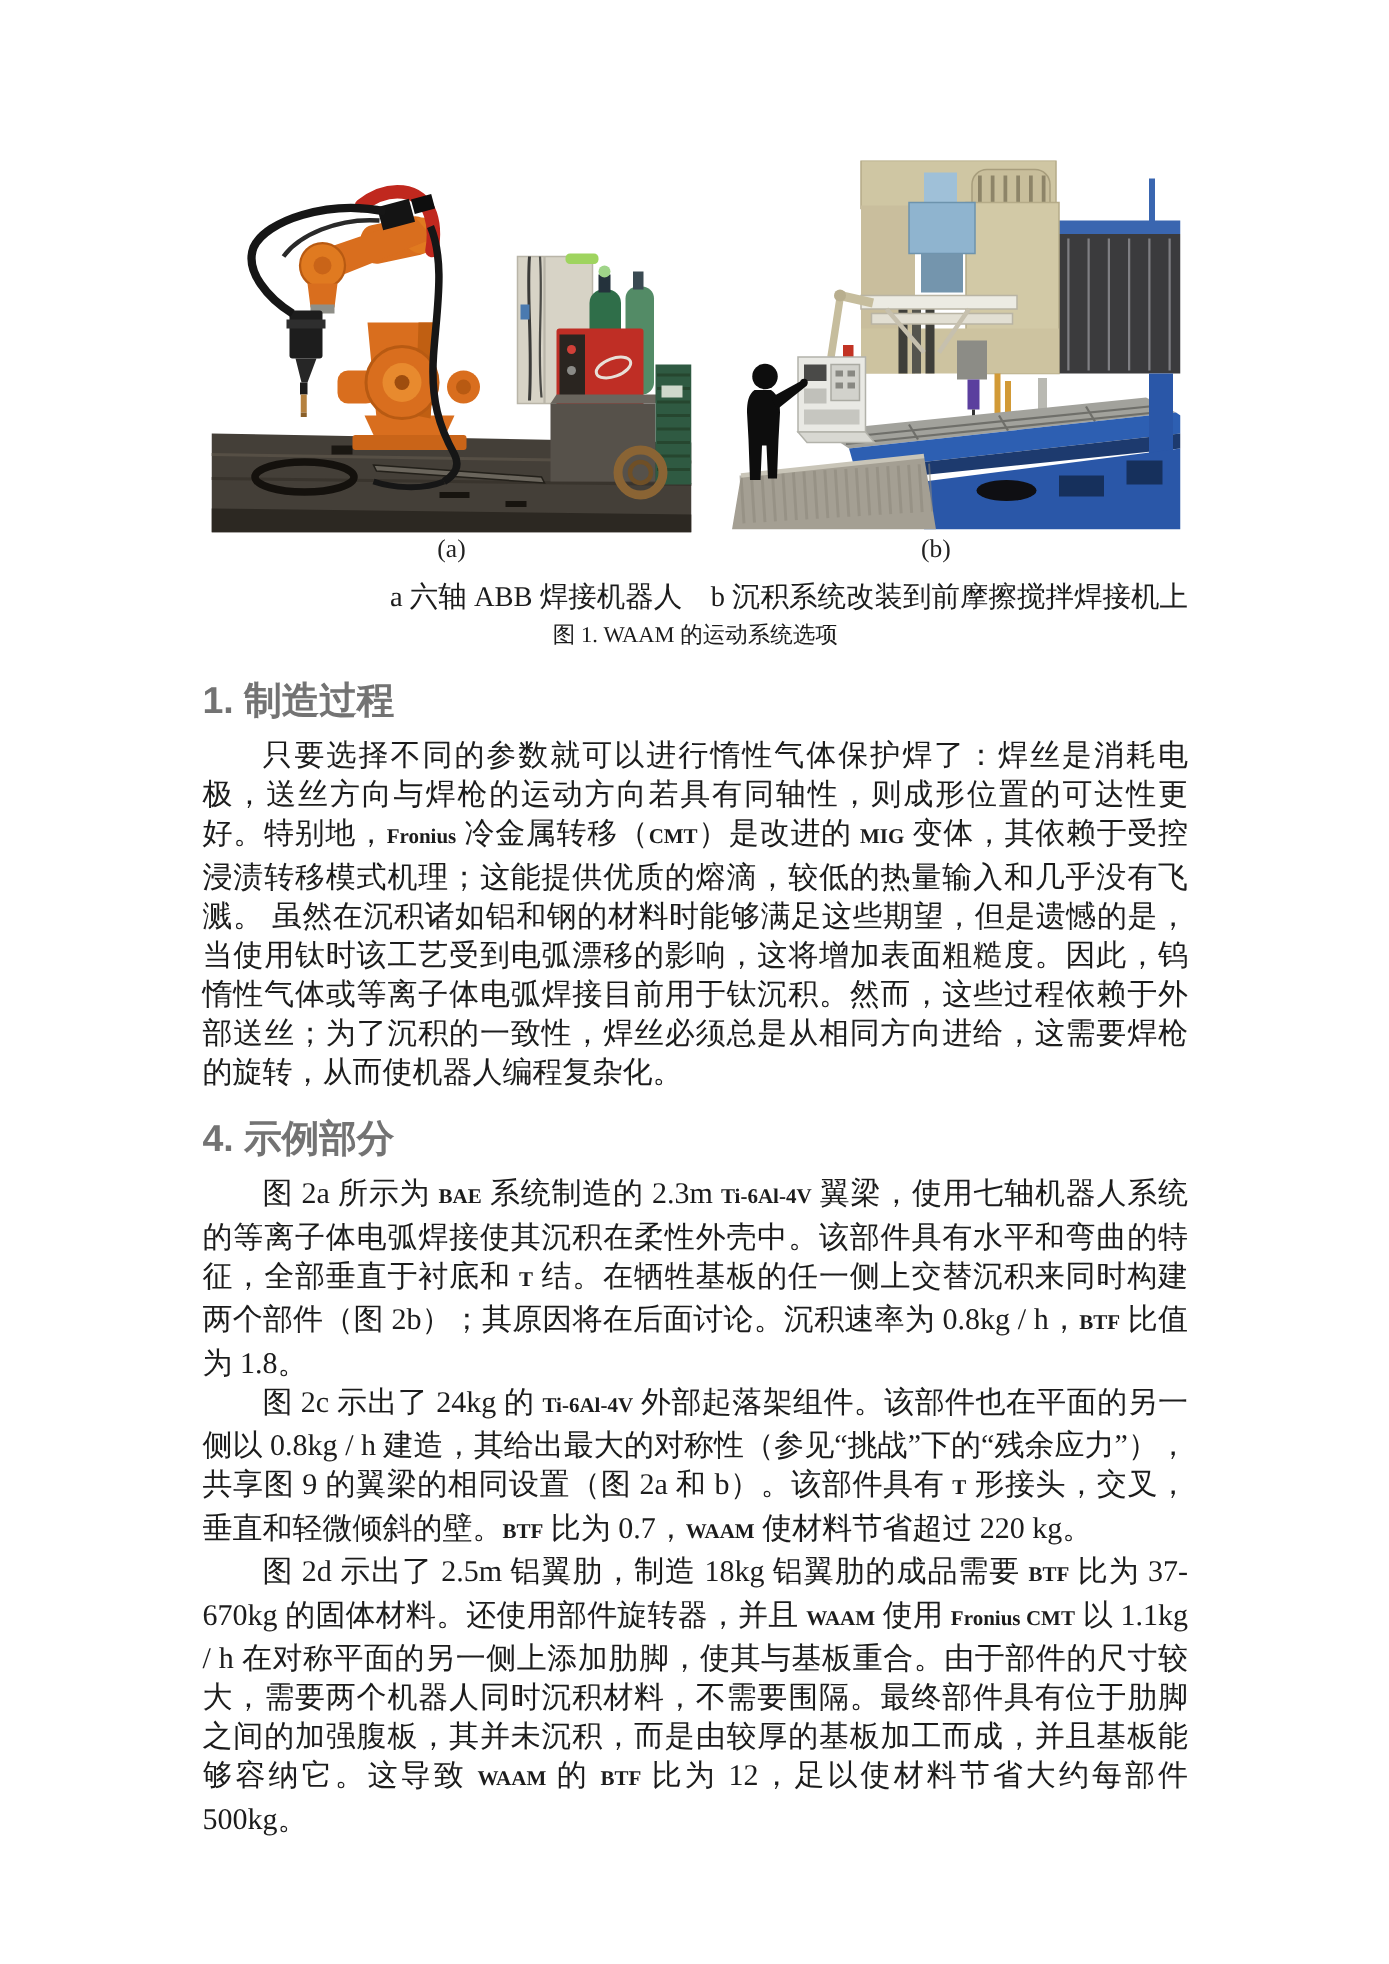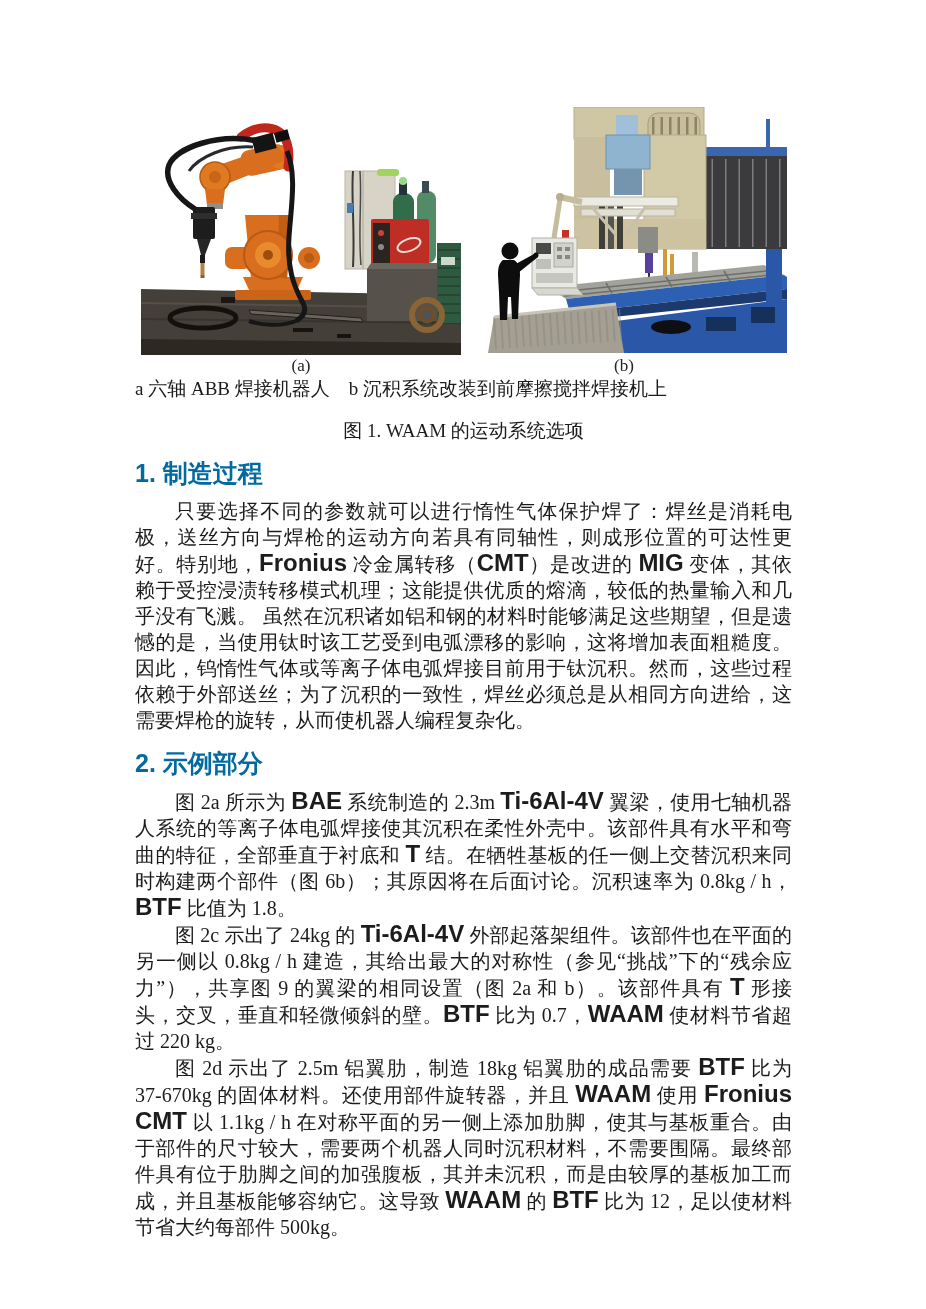--- a/index.html
+++ b/index.html
@@ -8,34 +8,34 @@
     background:#fff;
     font-family:"Liberation Serif","DejaVu Serif",serif;
     color:#1c1c1c;
   }
   .content{padding:0 134px 0 135px}
   .figure-row{margin:107px 0 0 6px;display:flex;gap:5px}
   .photo{display:block;background:#fff}
   .figure-labels{display:flex;margin-left:6px;font-size:17px;line-height:22px;color:#222}
   .figure-labels .lbl-a{width:320px;text-align:center}
   .figure-labels .lbl-b{width:326px;text-align:center}
-  .fig-caption{text-align:left;font-size:19px;line-height:24px;margin-top:0}
-  .fig-title{text-align:center;font-size:19px;line-height:24px;margin-top:18px}
+  .fig-caption{text-align:right;font-size:19px;line-height:24px;margin-top:10px}
+  .fig-title{text-align:center;font-size:15px;line-height:24px;margin-top:1px}
   .sec-heading{
     font-family:"Liberation Sans","DejaVu Sans",sans-serif;
-    font-size:25px;font-weight:bold;color:#0369a1;
+    font-size:25px;font-weight:bold;color:#737373;
     margin:14px 0 8px 0;
   }
   .body-para{
     font-size:20px;line-height:26px;margin:0;
     text-align:justify;text-indent:2em;
   }
   .latin-em{
-    font-family:Liberation Sans, sans-serif;
-    font-weight:bold;font-size:24px;
+    font-family:Liberation Serif, serif;
+    font-weight:bold;font-size:14px;
   }
 </style>
 </head>
 <body>
 
 <div class="content">
 
   <div class="figure-row">
 
     <svg class="photo" width="320" height="248" viewBox="0 0 320 248">
@@ -218,19 +218,19 @@
     <span class="lbl-a">(a)</span>
     <span class="lbl-b">(b)</span>
   </div>
 
   <div class="fig-caption">a 六轴 ABB 焊接机器人　b 沉积系统改装到前摩擦搅拌焊接机上</div>
   <div class="fig-title">图 1.  WAAM 的运动系统选项</div>
 
   <div id="sections">
       <h2 class="sec-heading">1. 制造过程</h2>
       <p class="body-para"><span>只要选择不同的参数就可以进行惰性气体保护焊了：焊丝是消耗电极，送丝方向与焊枪的运动方向若具有同轴性，则成形位置的可达性更好。特别地，</span><span class="latin-em">Fronius</span><span> 冷金属转移（</span><span class="latin-em">CMT</span><span>）是改进的 </span><span class="latin-em">MIG</span><span> 变体，其依赖于受控浸渍转移模式机理；这能提供优质的熔滴，较低的热量输入和几乎没有飞溅。 虽然在沉积诸如铝和钢的材料时能够满足这些期望，但是遗憾的是，当使用钛时该工艺受到电弧漂移的影响，这将增加表面粗糙度。因此，钨惰性气体或等离子体电弧焊接目前用于钛沉积。然而，这些过程依赖于外部送丝；为了沉积的一致性，焊丝必须总是从相同方向进给，这需要焊枪的旋转，从而使机器人编程复杂化。</span></p>
-      <h2 class="sec-heading">2. 示例部分</h2>
-      <p class="body-para"><span>图 2a 所示为 </span><span class="latin-em">BAE</span><span> 系统制造的 2.3m </span><span class="latin-em">Ti-6Al-4V</span><span> 翼梁，使用七轴机器人系统的等离子体电弧焊接使其沉积在柔性外壳中。该部件具有水平和弯曲的特征，全部垂直于衬底和 </span><span class="latin-em">T</span><span> 结。在牺牲基板的任一侧上交替沉积来同时构建两个部件（图 6b）；其原因将在后面讨论。沉积速率为 0.8kg / h，</span><span class="latin-em">BTF</span><span> 比值为 1.8。</span></p>
+      <h2 class="sec-heading">4. 示例部分</h2>
+      <p class="body-para"><span>图 2a 所示为 </span><span class="latin-em">BAE</span><span> 系统制造的 2.3m </span><span class="latin-em">Ti-6Al-4V</span><span> 翼梁，使用七轴机器人系统的等离子体电弧焊接使其沉积在柔性外壳中。该部件具有水平和弯曲的特征，全部垂直于衬底和 </span><span class="latin-em">T</span><span> 结。在牺牲基板的任一侧上交替沉积来同时构建两个部件（图 2b）；其原因将在后面讨论。沉积速率为 0.8kg / h，</span><span class="latin-em">BTF</span><span> 比值为 1.8。</span></p>
       <p class="body-para"><span>图 2c 示出了 24kg 的 </span><span class="latin-em">Ti-6Al-4V</span><span> 外部起落架组件。该部件也在平面的另一侧以 0.8kg / h 建造，其给出最大的对称性（参见“挑战”下的“残余应力”），共享图 9 的翼梁的相同设置（图 2a 和 b）。该部件具有 </span><span class="latin-em">T</span><span> 形接头，交叉，垂直和轻微倾斜的壁。</span><span class="latin-em">BTF</span><span> 比为 0.7，</span><span class="latin-em">WAAM</span><span> 使材料节省超过 220 kg。</span></p>
       <p class="body-para"><span>图 2d 示出了 2.5m 铝翼肋，制造 18kg 铝翼肋的成品需要 </span><span class="latin-em">BTF</span><span> 比为 37-670kg 的固体材料。还使用部件旋转器，并且 </span><span class="latin-em">WAAM</span><span> 使用 </span><span class="latin-em">Fronius CMT</span><span> 以 1.1kg / h 在对称平面的另一侧上添加肋脚，使其与基板重合。由于部件的尺寸较大，需要两个机器人同时沉积材料，不需要围隔。最终部件具有位于肋脚之间的加强腹板，其并未沉积，而是由较厚的基板加工而成，并且基板能够容纳它。这导致 </span><span class="latin-em">WAAM</span><span> 的 </span><span class="latin-em">BTF</span><span> 比为 12，足以使材料节省大约每部件 500kg。</span></p>
     </div>
 
 </div>
 
 </body></html>

